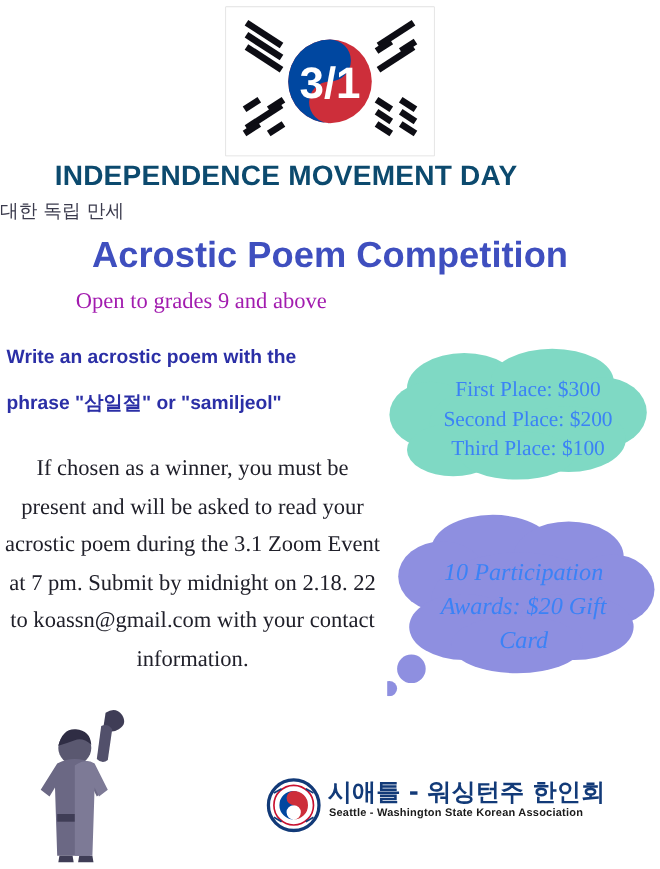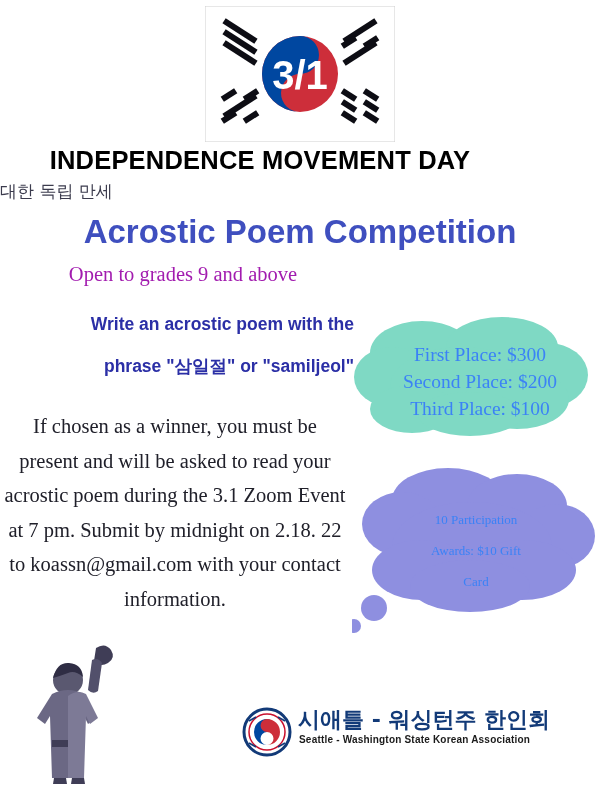--- a/index.html
+++ b/index.html
@@ -34,21 +34,21 @@
   .title-main {
     position: absolute;
     top: 146px;
     left: 0;
     width: 520px;
     text-align: center;
     font-family: "Liberation Sans", sans-serif;
     font-weight: bold;
     font-size: 25.5px;
     letter-spacing: 0.2px;
-    color: #000000;
+    color: #0c4a6e;
   }
   .title-korean {
     position: absolute;
     top: 180px;
     left: 0;
     width: 600px;
     font-family: "DejaVu Sans", sans-serif;
     font-size: 17px;
     color: #3b3b4d;
   }
@@ -72,21 +72,21 @@
     width: 350px;
     text-align: center;
     font-size: 20.5px;
     color: #a21caf;
   }
   .instruction {
     position: absolute;
     top: 303px;
     left: 6px;
     width: 348px;
-    text-align: right;
+    text-align: left;
     font-family: "Liberation Sans", sans-serif;
     font-weight: bold;
     font-size: 17.5px;
     line-height: 42px;
     color: #2b2fa6;
   }
   .instruction .kr { font-family: "DejaVu Sans", sans-serif; }
 
   .paragraph {
     position: absolute;
@@ -116,22 +116,23 @@
   #bubble-green .bubble-text {
     left: 28px;
     top: 26px;
     width: 200px;
   }
   #bubble-blue { left: 352px; top: 458px; }
   #bubble-blue .bubble-text {
     left: 32px;
     top: 46px;
     width: 184px;
-    font-size: 13px;
+    font-size: 22px;
     line-height: 31px;
+    font-style: italic;
   }
 
   
   .footer-logo {
     position: absolute;
     left: 242px;
     top: 703px;
     width: 330px;
     height: 62px;
   }
@@ -259,21 +260,21 @@
         <ellipse cx="120" cy="88" rx="80" ry="44"></ellipse>
         <ellipse cx="70" cy="112" rx="50" ry="30"></ellipse>
         <ellipse cx="170" cy="112" rx="54" ry="30"></ellipse>
         <ellipse cx="118" cy="128" rx="60" ry="26"></ellipse>
         <circle cx="22" cy="150" r="13"></circle>
         <circle cx="2" cy="168" r="7"></circle>
       </g>
     </svg>
     <div class="bubble-text">
       <div>10 Participation</div>
-      <div>Awards: $10 Gift</div>
+      <div>Awards: $20 Gift</div>
       <div>Card</div>
     </div>
   </div>
 
   <div class="fighter">
     <svg width="130" height="148" viewBox="0 0 130 148" xmlns="http://www.w3.org/2000/svg">
 
       <path d="M74 12 q9 -6 15 2 q5 8 -3 13 q-8 5 -14 -2 z" fill="#3f3d56"></path>
       <path d="M70 24 q6 -3 10 3 l-4 28 q-5 4 -10 -1 z" fill="#52506b"></path>
 

